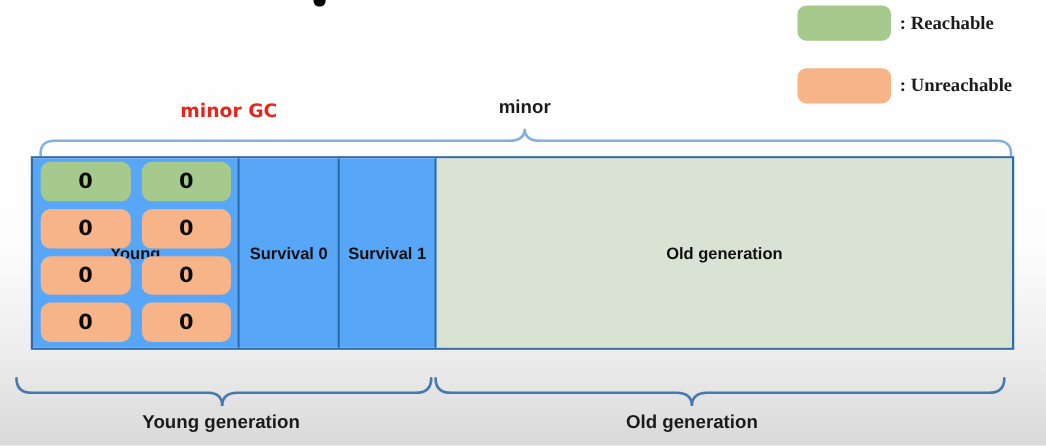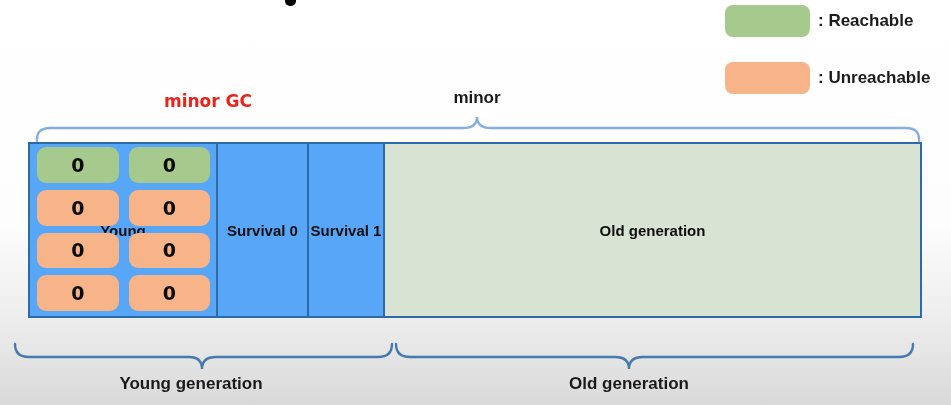--- a/index.html
+++ b/index.html
@@ -23,36 +23,36 @@
   .legend-item {
     position: absolute; left: 725px;
     display: flex; align-items: center; gap: 8px;
   }
   .legend-item.reachable   { top: 5px; }
   .legend-item.unreachable { top: 62px; align-items: center; }
   .swatch { width: 85px; height: 32px; border-radius: 8px; }
   .swatch.green  { background: #a6c98e; }
   .swatch.orange { background: #f6b488; }
   .legend-label {
-    font-family: Liberation Sans, sans-serif;
+    font-family: Liberation Serif, serif;
     font-weight: bold; font-size: 17px; color: #1c1c1c; white-space: nowrap;
   }
 
   
   .float-label {
     position: absolute; transform: translateX(-50%);
     font-weight: bold; white-space: nowrap;
   }
   .minor-gc {
     left: 208px; top: 91px; font-size: 17px; color: #e8251c;
     font-family: "DejaVu Sans", sans-serif;
   }
   .heap-label { left: 477px; top: 88px; font-size: 17px; color: #1a1a1a; }
   .gen-label  { top: 374px; font-size: 17px; color: #1a1a1a; }
-  .gen-label.young { left: 191px; }
+  .gen-label.young { left: 201px; }
   .gen-label.old   { left: 629px; }
 
   
   .brace-layer {
     position: absolute; left: 0; top: 0; width: 951px; height: 405px;
     pointer-events: none;
   }
 
   
   .heap-box {
@@ -64,21 +64,21 @@
     position: relative; box-sizing: border-box; height: 100%;
     display: flex; align-items: center; justify-content: center;
   }
   .cell .cell-label {
     font-weight: bold; font-size: 15px; color: #0e0e0e; white-space: nowrap;
     position: relative; z-index: 1;
   }
   .cell.blue { background: #58a6f8; border-right: 2px solid #2d6aa8; }
   .cell.eden      { width: 188px; }
   .cell.survival0 { width: 91px; }
-  .cell.survival1 { width: 76px; }
+  .cell.survival1 { width: 88px; }
   .cell.oldgen    { flex: 1; background: #d8e3d4; }
 
   
   .eden-grid {
     position: absolute; left: 7px; top: 3px; right: 6px; bottom: 5px;
     display: grid; z-index: 2;
     grid-template-columns: 1fr 1fr; grid-template-rows: repeat(4, 1fr);
     column-gap: 10px; row-gap: 7px;
   }
   .heap-obj {

